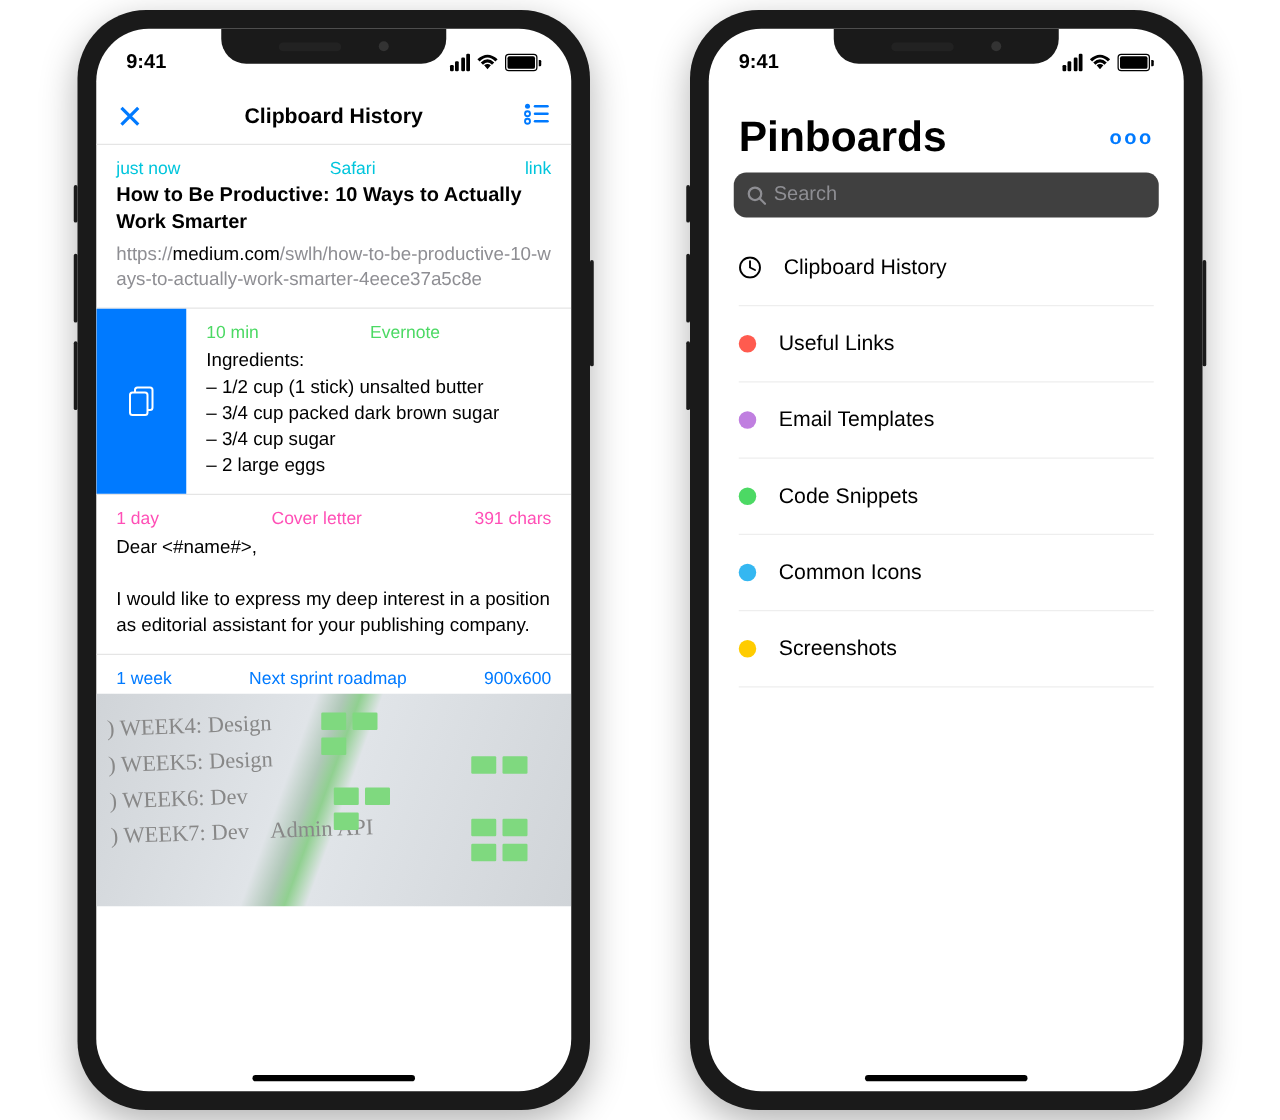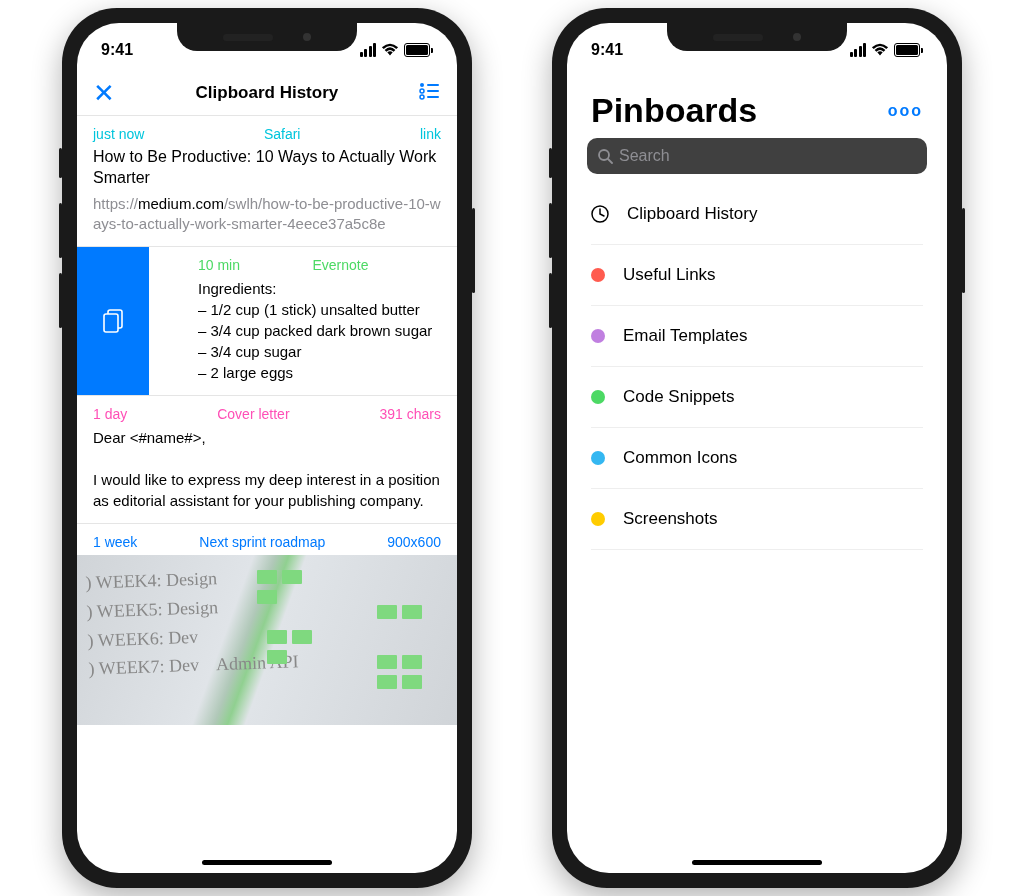--- a/index.html
+++ b/index.html
@@ -102,24 +102,24 @@
     border-bottom:1px solid #e5e5e5;
     flex-shrink:0;
   }
   .nav-close { color:#007aff; font-size:26px; font-weight:300; line-height:1; }
   .nav-title { font-size:17px; font-weight:700; }
   .nav-list-icon { color:#007aff; }
   .scroll-area { flex:1; overflow:hidden; }
   .entry { border-bottom:1px solid #e5e5e5; padding:10px 16px 12px; }
   .meta-row { display:flex; justify-content:space-between; font-size:14px; margin-bottom:5px; }
   .c-cyan { color:#00c5dc; } .c-green{ color:#4cd964; } .c-pink{ color:#ff4fb6; } .c-blue{ color:#007aff;}
-  .entry-title { font-size:16px; font-weight:400; margin-bottom:5px; line-height:1.3;}
+  .entry-title { font-size:16px; font-weight:700; margin-bottom:5px; line-height:1.3;}
   .entry-url { font-size:15px; color:#8e8e93; line-height:1.35; word-break:break-all;}
   .url-bold{color:#000;font-weight:400;}
-  .entry2 { border-bottom:1px solid #e5e5e5; display:flex;gap:33px; }
+  .entry2 { border-bottom:1px solid #e5e5e5; display:flex; }
   .entry2-icon { width:72px; background:#007aff; display:flex;align-items:center;justify-content:center;flex-shrink:0;}
   .entry2-content { padding:10px 16px 12px; flex:1; }
   .ingredients { font-size:15px; line-height:1.4; }
   .entry-text { font-size:15px; line-height:1.4; }
   .image-preview {
     margin:0 -16px -12px -16px;
     height:170px;
     background: linear-gradient(110deg, #d0d4d8 0%, #e0e4e8 40%, #b0c8b8 45%, #90d090 48%, #e0e4e8 52%, #d0d4d8 100%);
     position:relative;
     overflow:hidden;

